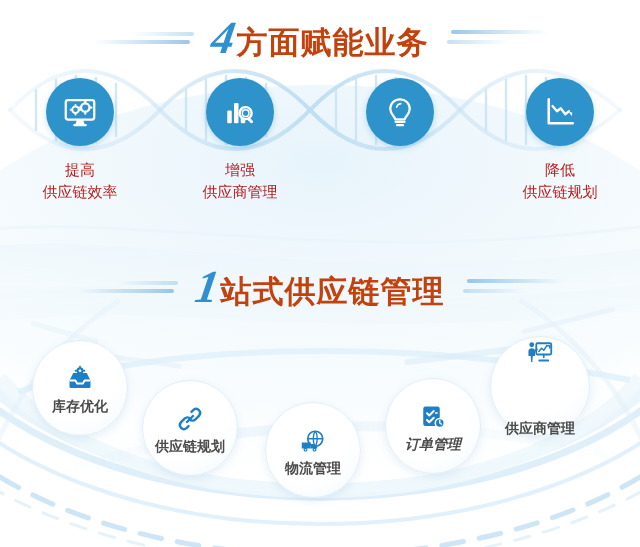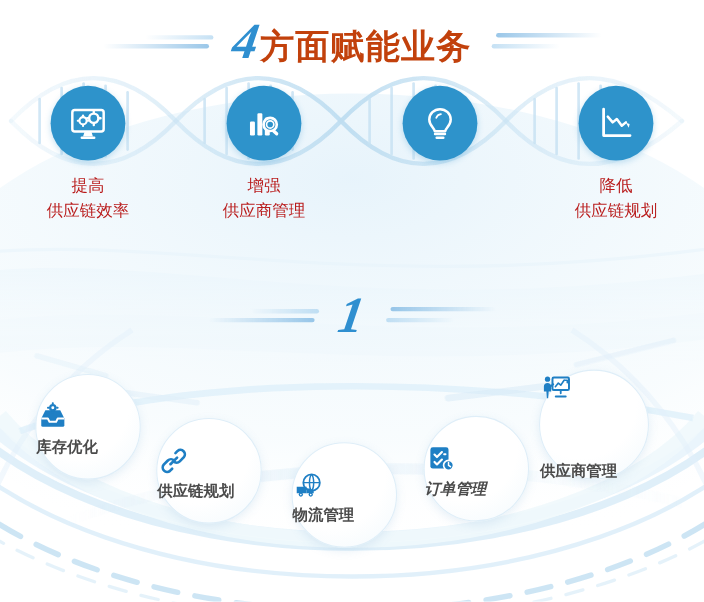--- a/index.html
+++ b/index.html
@@ -72,21 +72,21 @@
   .icon-label span{ display:block; white-space:nowrap; }
 
   
   #bubble-area{ position:absolute; left:0; top:318px; width:640px; height:229px; }
   .bubble{
     position:absolute;
     width:96px; height:96px; border-radius:50%;
     background:radial-gradient(circle at 38% 30%,#ffffff 55%,#f2f9fd 100%);
     border:1px solid #dfeef8;
     box-shadow:0 3px 9px rgba(110,165,205,.17);
-    display:flex; flex-direction:column; justify-content:center;
+    display:flex; flex-direction:column; align-items:center; justify-content:center;
   }
   .bubble svg{ width:30px; height:30px; display:block; }
   .bubble-label{
     margin-top:5px; color:#4b4b4b; font-size:14px; font-weight:bold;
     white-space:nowrap; line-height:1;
   }
   .b0{ left:32px;  top:22px;  }
   .b1{ left:142px; top:62px;  }
   .b2{ left:265px; top:84px;  }
   .b3{ left:385px; top:60px;font-style:italic;  }
@@ -276,20 +276,21 @@
     </div>
   </div>
 
   <div class="title-wrap" id="title-two">
     <span class="deco-line deco-left">
         <i></i>
         <i></i>
       </span>
     <span class="headline">
       <span class="big-num">1</span>
+      <span class="headline-text">站式供应链管理</span>
     </span>
     <span class="deco-line deco-right">
         <i></i>
         <i></i>
       </span>
   </div>
 
   <div id="bubble-area">
 
     <div class="bubble b0">

